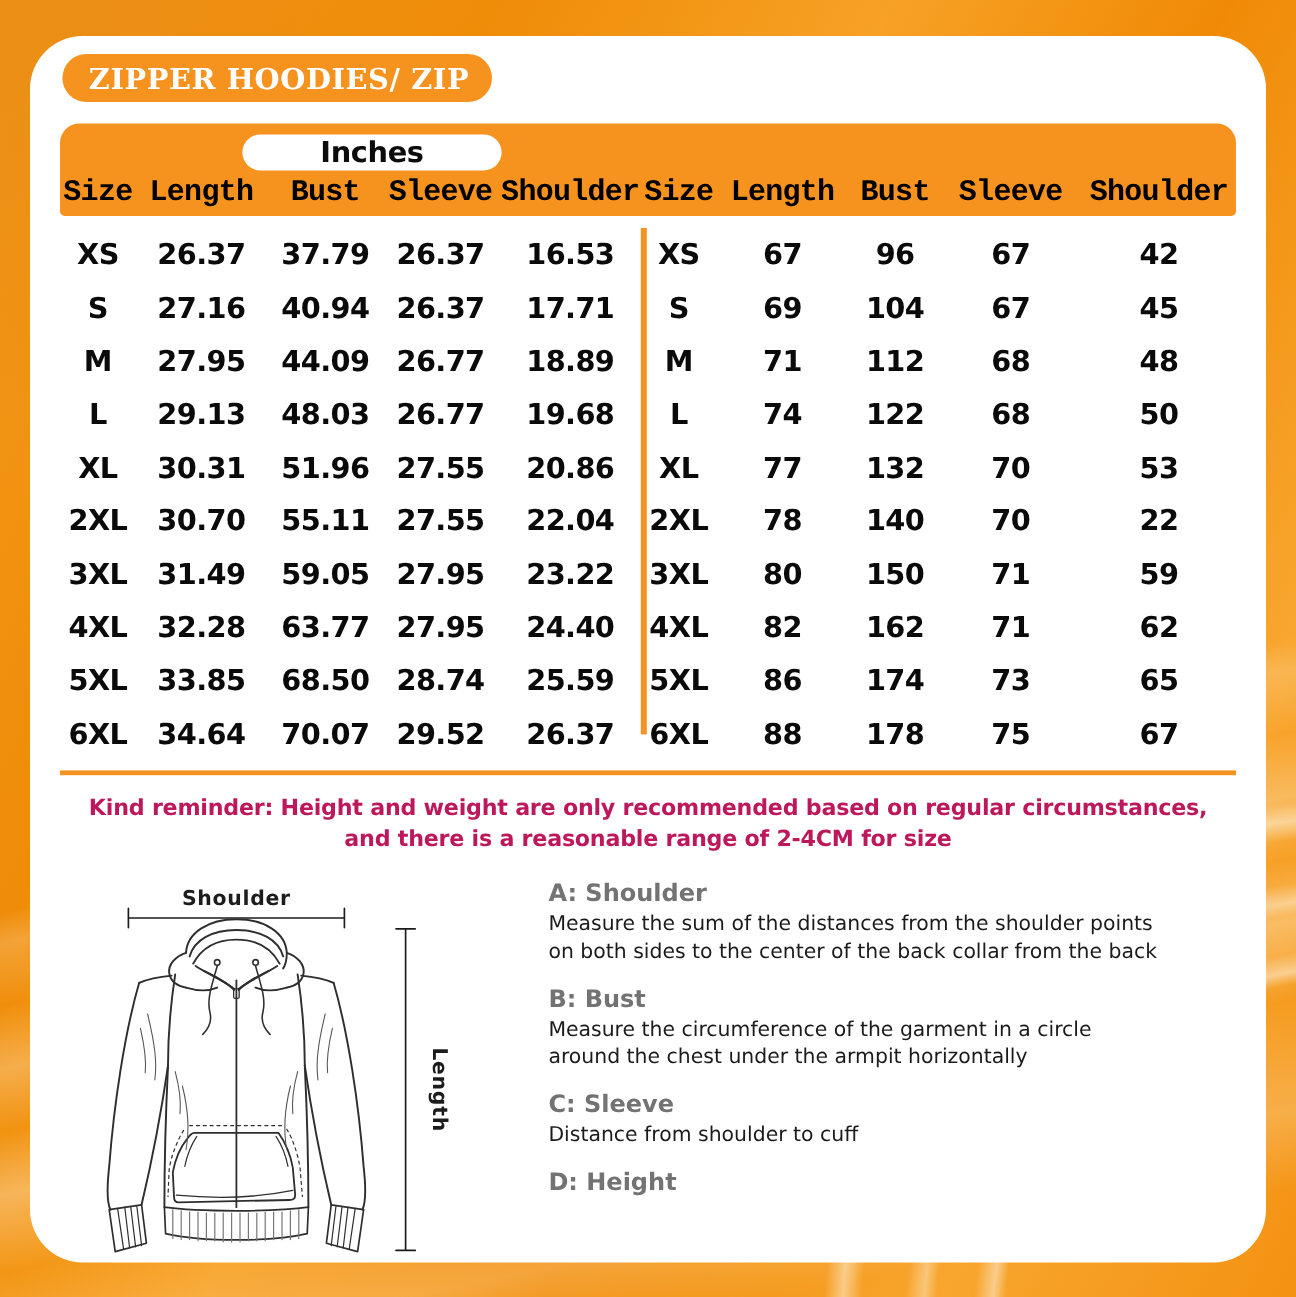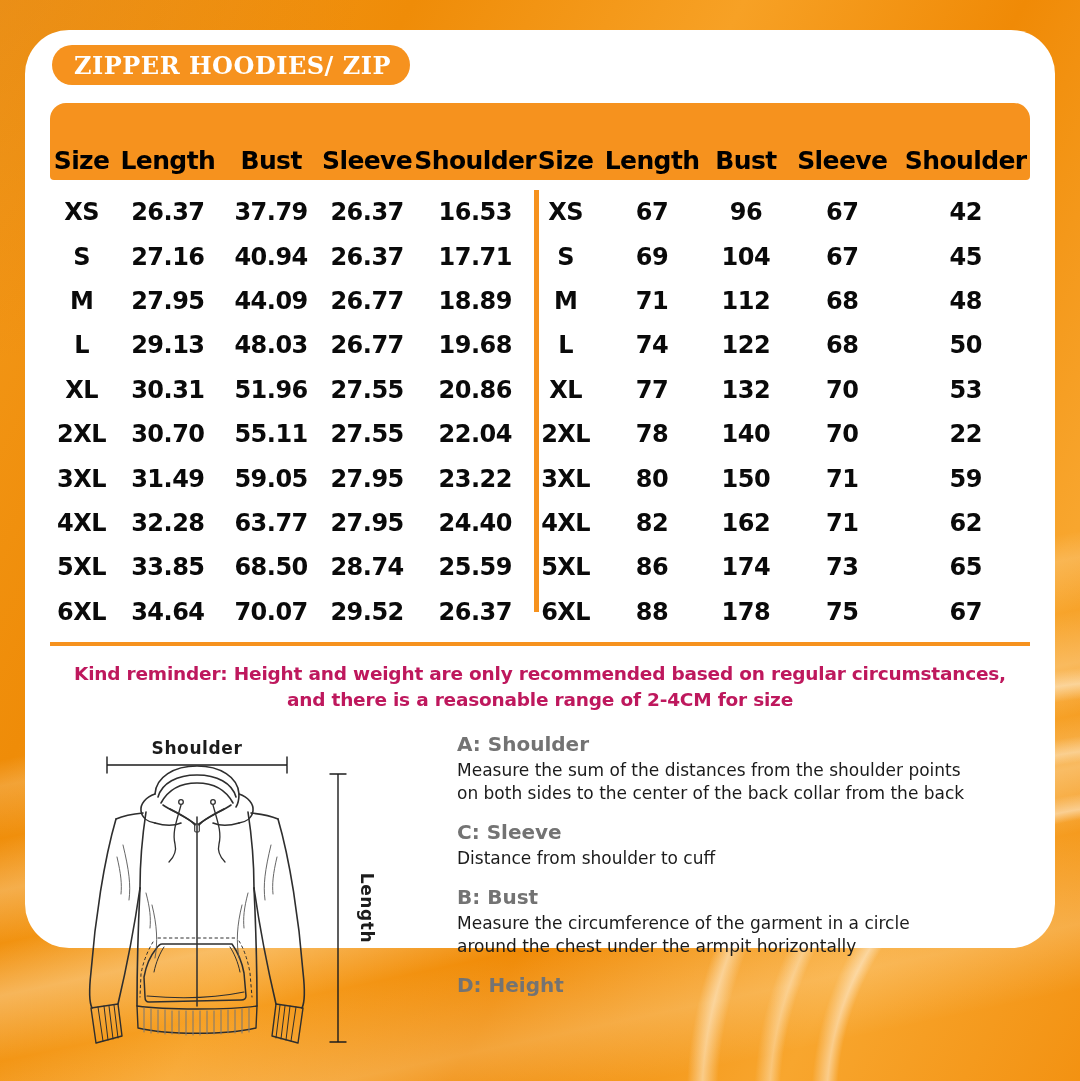--- a/index.html
+++ b/index.html
@@ -7,21 +7,21 @@
   body{
     position:relative; overflow:hidden;
     font-family:"DejaVu Sans","Liberation Sans",sans-serif;
     background:
       radial-gradient(circle 520px at 104% 102%, rgba(255,255,255,0) 55%, rgba(255,255,255,.45) 57%, rgba(255,255,255,0) 60%, rgba(255,255,255,0) 66%, rgba(255,252,245,.38) 68%, rgba(255,255,255,0) 71%, rgba(255,255,255,0) 78%, rgba(255,248,235,.5) 81%, rgba(255,255,255,0) 84%) no-repeat,
       linear-gradient(168deg, rgba(255,255,255,0) 58%, rgba(255,240,214,.22) 60%, rgba(255,255,255,0) 64%, rgba(255,242,218,.3) 68%, rgba(255,255,255,0) 72%, rgba(255,246,226,.34) 76%, rgba(255,255,255,0) 81%, rgba(255,240,210,.25) 88%, rgba(255,255,255,0) 93%),
       radial-gradient(circle 700px at -5% -5%, rgba(205,105,0,.28), rgba(205,105,0,0) 60%),
       linear-gradient(118deg,#f39a1d 0%,#ef8c08 25%,#f7a125 45%,#f08a06 62%,#f8a62e 82%,#f39212 100%);
   }
   .card{
-    position:absolute; left:25px; top:30px; width:1030px; height:918px;
+    position:absolute; left:25px; top:30px; width:1030px; height:1022px;
     background:#fff; border-radius:44px;
   }
   
   .title-pill{
     position:absolute; left:27px; top:15px; width:358px; height:40px;
     background:var(--accent); border-radius:20px;
     display:flex; align-items:center; padding-left:22px;
     font-family:"DejaVu Serif","Liberation Serif",serif;
     font-weight:bold; font-size:24px; letter-spacing:.5px; color:#fff;
     white-space:nowrap;
@@ -36,21 +36,21 @@
     background:#fff; border-radius:15px;
     display:flex; align-items:center; justify-content:center;
     font-size:24px; font-weight:700; color:#0c0c0c; letter-spacing:-.3px;
   }
   .unit-pill.inches{ left:152px; }
   .unit-pill.cm{ left:643px; }
   .header-row{ position:absolute; left:0; bottom:3px; width:100%; height:33px; display:flex; }
   .half{ display:grid; align-items:center; justify-items:center; }
   .half.l{ width:486px; grid-template-columns:13% 22.5% 20% 19.5% 25%; }
   .half.r{ width:494px; grid-template-columns:12% 23% 15% 24% 26%; }
-  .hcell{ font-size:25px; font-weight:700; color:#000; letter-spacing:-.6px; white-space:nowrap; }
+  .hcell{ font-size:25px; font-weight:700; color:#000; letter-spacing:-.6px; white-space:nowrap;font-family:Liberation Mono, monospace; }
   
   .tbody{ position:absolute; left:25px; top:160px; width:980px; display:flex; }
   .tbody .half{ grid-auto-rows:44.4px; }
   .cell{ font-size:24px; font-weight:700; color:#0a0a0a; letter-spacing:-.5px; white-space:nowrap; }
   .vdivider{ position:absolute; left:509px; top:160px; width:5px; height:422px; background:var(--accent); }
   .hrule{ position:absolute; left:25px; top:612px; width:980px; height:4px; background:var(--accent); }
   
   .reminder{ position:absolute; left:0; top:631px; width:100%; text-align:center;
     font-size:18.5px; font-weight:700; color:#be185d; line-height:26px; letter-spacing:-.2px; }
   
@@ -67,20 +67,23 @@
 </head>
 <body>
 
 <div class="card">
 
   <div class="title-pill">
     <span>ZIPPER HOODIES/ ZIP</span>
   </div>
 
   <div class="band">
+    <div class="unit-pill inches">
+      <span>Inches</span>
+    </div>
     <div class="header-row">
       <div class="half l" id="hdr-left">
           <span class="hcell">Size</span>
           <span class="hcell">Length</span>
           <span class="hcell">Bust</span>
           <span class="hcell">Sleeve</span>
           <span class="hcell">Shoulder</span>
         </div>
       <div class="half r" id="hdr-right">
           <span class="hcell">Size</span>
@@ -294,26 +297,26 @@
     </svg>
   </div>
 
   <div class="instructions">
     <div class="instr-block">
       <div class="instr-heading">A: Shoulder</div>
       <div class="instr-body">Measure the sum of the distances from the shoulder points
 on both sides to the center of the back collar from the back</div>
     </div>
     <div class="instr-block">
-      <div class="instr-heading">C: Sleeve</div>
-      <div class="instr-body">Distance from shoulder to cuff</div>
-    </div>
-    <div class="instr-block">
       <div class="instr-heading">B: Bust</div>
       <div class="instr-body">Measure the circumference of the garment in a circle
 around the chest under the armpit horizontally</div>
     </div>
     <div class="instr-block">
+      <div class="instr-heading">C: Sleeve</div>
+      <div class="instr-body">Distance from shoulder to cuff</div>
+    </div>
+    <div class="instr-block">
       <div class="instr-heading">D: Height</div>
     </div>
   </div>
 
 </div>
 
 </body></html>

